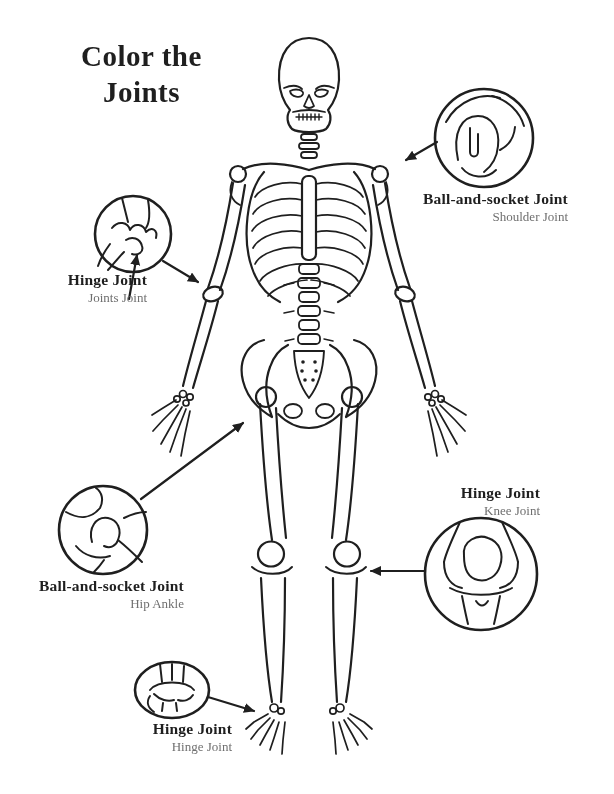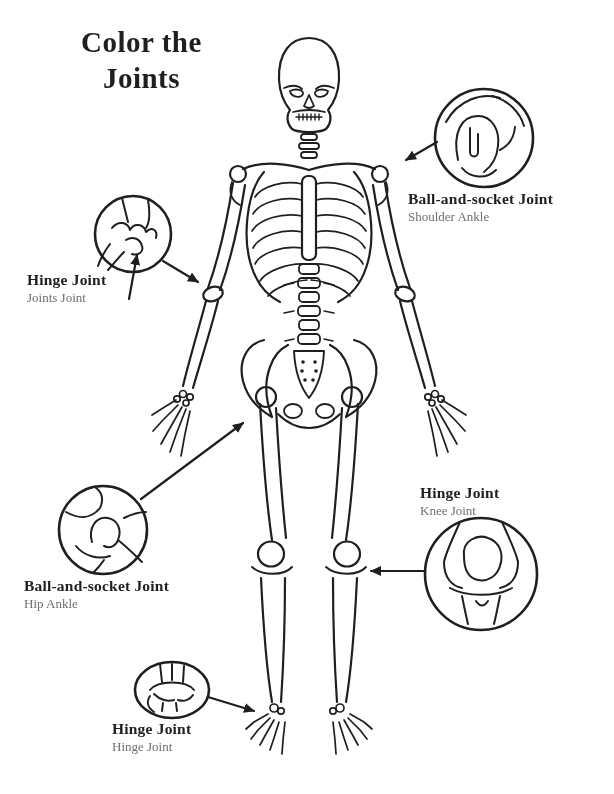--- a/index.html
+++ b/index.html
@@ -10,26 +10,26 @@
   html,body{margin:0;padding:0;background:var(--background);}
   .page{
     position:relative;
     width:614px;height:794px;
     background:var(--background);
     overflow:hidden;
     font-family:"Liberation Serif","DejaVu Serif",serif;
     color:var(--line);
   }
   .title{
-    position:absolute;left:64px;top:24px;width:155px;
+    position:absolute;left:64px;top:38px;width:155px;
     font-size:29px;font-weight:bold;line-height:1.25;
     text-align:center;letter-spacing:.5px;color:var(--line);
   }
   svg.diagram{position:absolute;left:0;top:0;}
-  .callout-label{position:absolute;text-align:left;}
+  .callout-label{position:absolute;text-align:right;}
   .joint-type{font-size:15.5px;font-weight:bold;color:var(--line);letter-spacing:.2px;white-space:nowrap;}
   .joint-sub{font-size:13px;color:var(--sub-label);margin-top:1px;white-space:nowrap;}
   .lbl-shoulder{left:408px;top:190px;width:160px;}
   .lbl-elbow{left:27px;top:271px;width:120px;}
   .lbl-hip{left:24px;top:577px;width:160px;}
   .lbl-knee{left:420px;top:484px;width:120px;}
   .lbl-ankle{left:112px;top:720px;width:120px;}
 </style>
 </head>
 <body>
@@ -264,21 +264,21 @@
         <path d="M178,700 C184,702 190,700 193,695"></path>
         <path d="M163,703 L162,711 M176,703 L177,711"></path>
         <path d="M150,696 C146,702 148,708 154,712"></path>
       </g>
     </g>
     <line x1="208" y1="697" x2="254" y2="711" marker-end="url(#arrow)"></line>
   </svg>
 
   <div class="callout-label lbl-shoulder">
     <div class="joint-type">Ball-and-socket Joint</div>
-    <div class="joint-sub">Shoulder Ankle</div>
+    <div class="joint-sub">Shoulder Joint</div>
   </div>
 
   <div class="callout-label lbl-elbow">
     <div class="joint-type">Hinge Joint</div>
     <div class="joint-sub">Joints Joint</div>
   </div>
 
   <div class="callout-label lbl-hip">
     <div class="joint-type">Ball-and-socket Joint</div>
     <div class="joint-sub">Hip Ankle</div>

